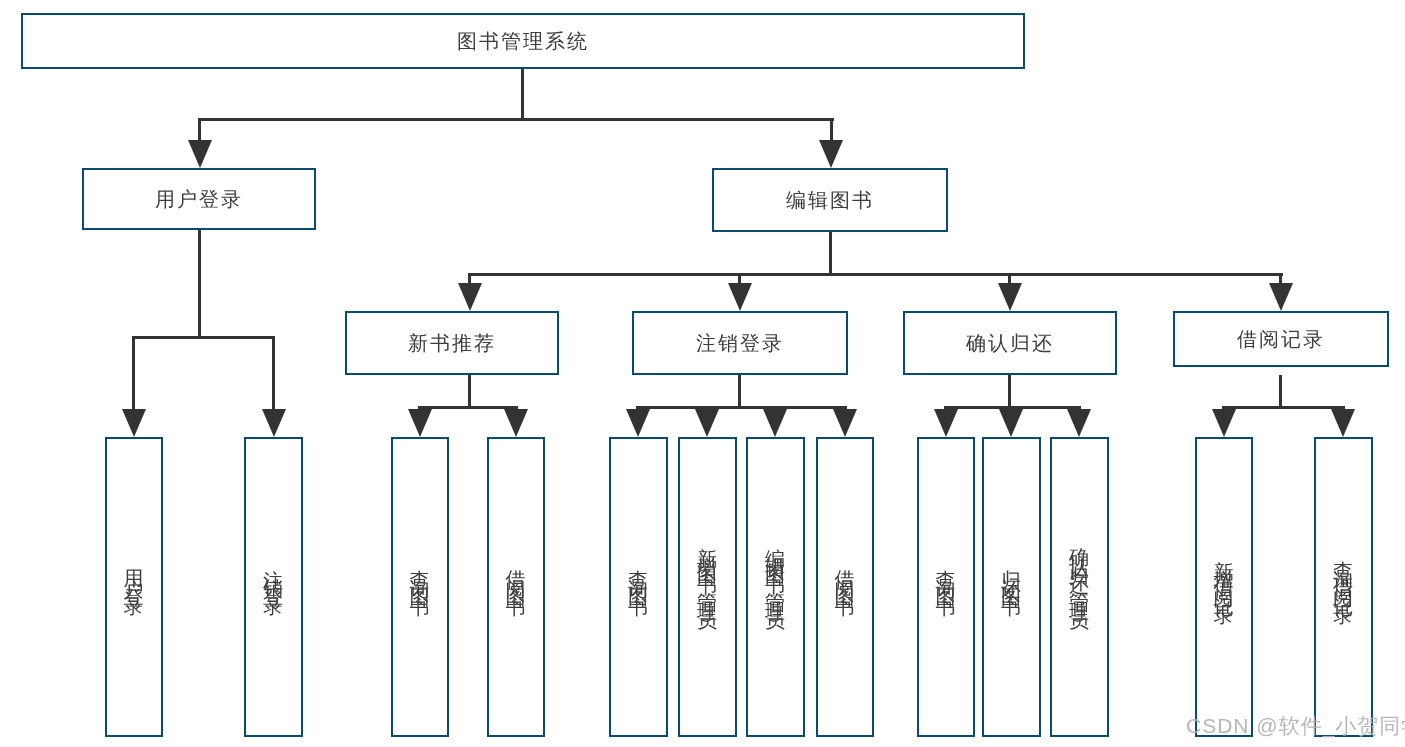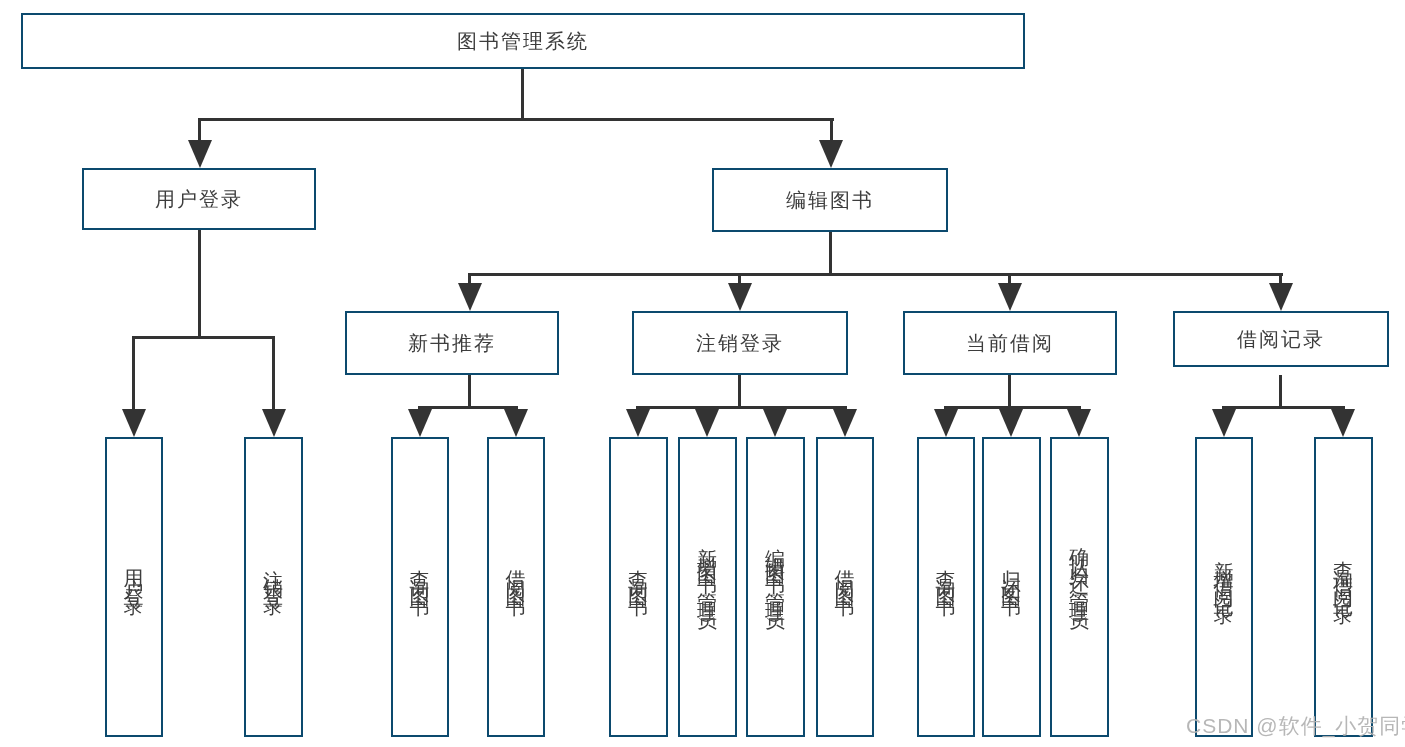--- a/index.html
+++ b/index.html
@@ -82,21 +82,21 @@
   <div class="ar" style="left:458px;top:283px"></div>
   <div class="vl" style="left:738px;top:273px;height:12px"></div>
   <div class="ar" style="left:728px;top:283px"></div>
   <div class="vl" style="left:1008px;top:273px;height:12px"></div>
   <div class="ar" style="left:998px;top:283px"></div>
   <div class="vl" style="left:1279px;top:273px;height:12px"></div>
   <div class="ar" style="left:1269px;top:283px"></div>
 
   <div class="bx" style="left:345px;top:311px;width:214px;height:64px">新书推荐</div>
   <div class="bx" style="left:632px;top:311px;width:216px;height:64px">注销登录</div>
-  <div class="bx" style="left:903px;top:311px;width:214px;height:64px">当前借阅</div>
+  <div class="bx" style="left:903px;top:311px;width:214px;height:64px">确认归还</div>
   <div class="bx" style="left:1173px;top:311px;width:216px;height:56px">借阅记录</div>
 
   <div class="vl" style="left:468px;top:375px;height:34px"></div>
   <div class="hl" style="left:418px;top:406px;width:100px"></div>
   <div class="ar" style="left:408px;top:409px"></div>
   <div class="ar" style="left:504px;top:409px"></div>
 
   <div class="vl" style="left:738px;top:375px;height:34px"></div>
   <div class="hl" style="left:636px;top:406px;width:211px"></div>
   <div class="ar" style="left:626px;top:409px"></div>

